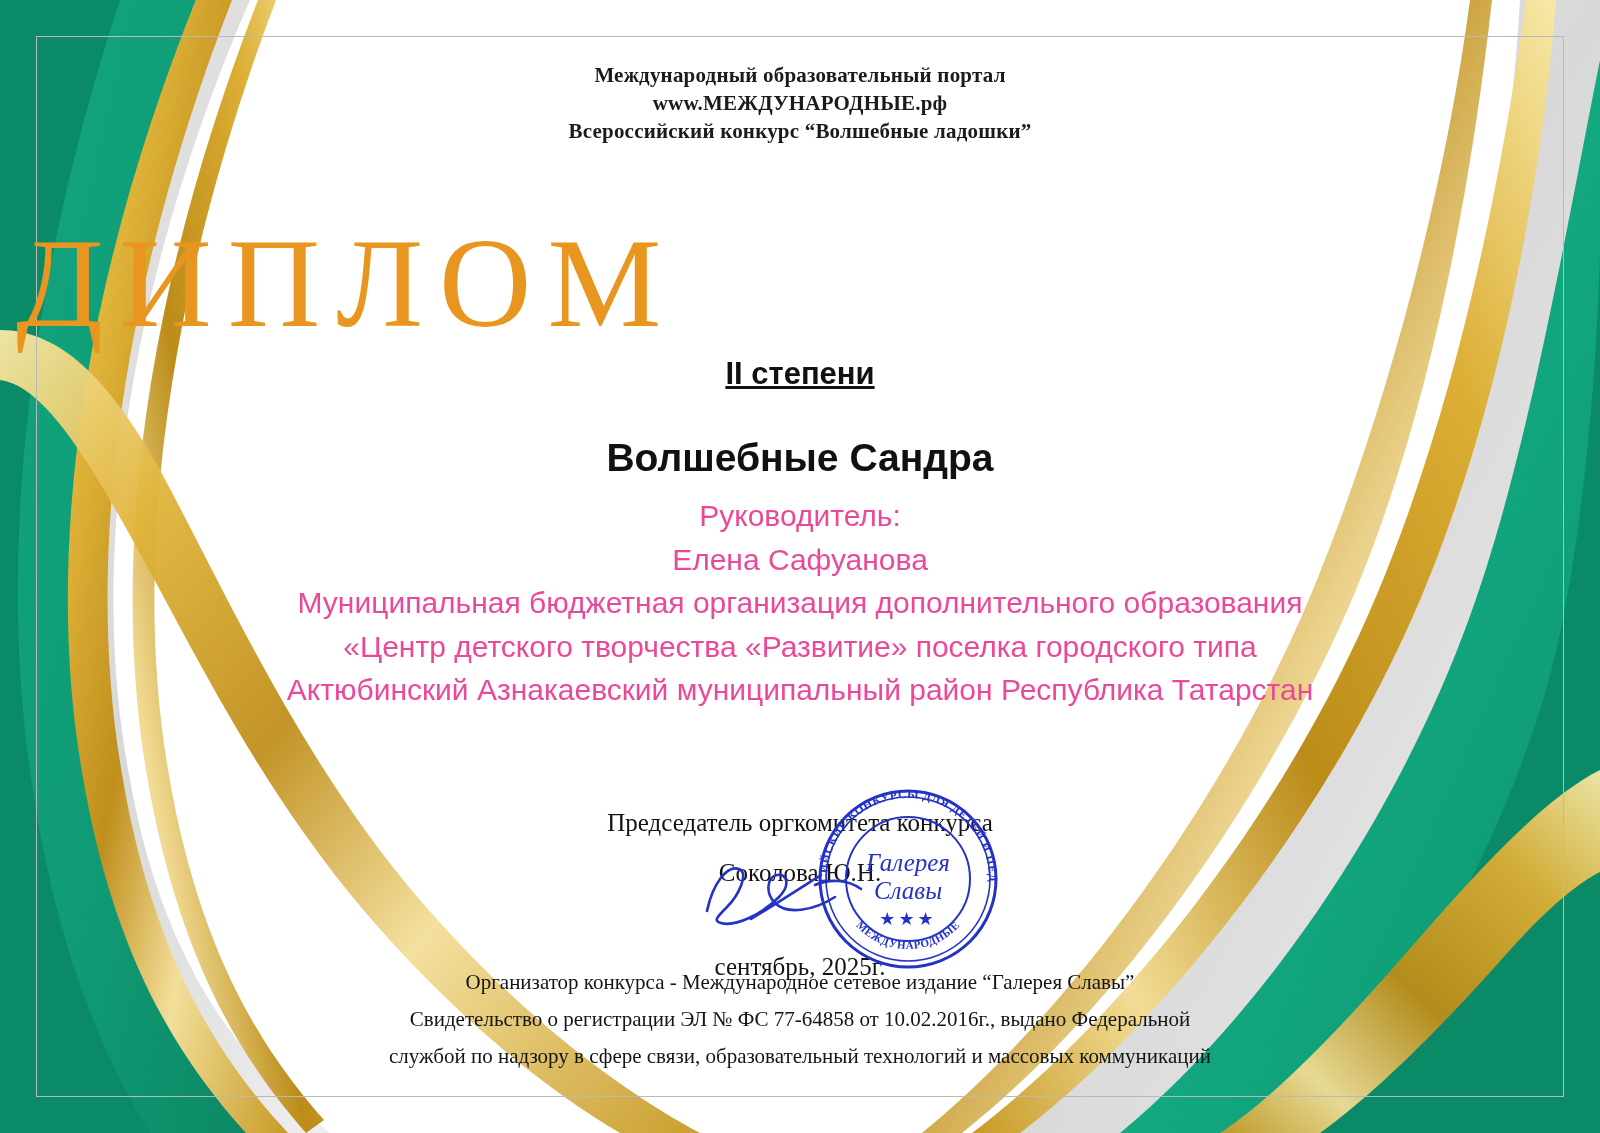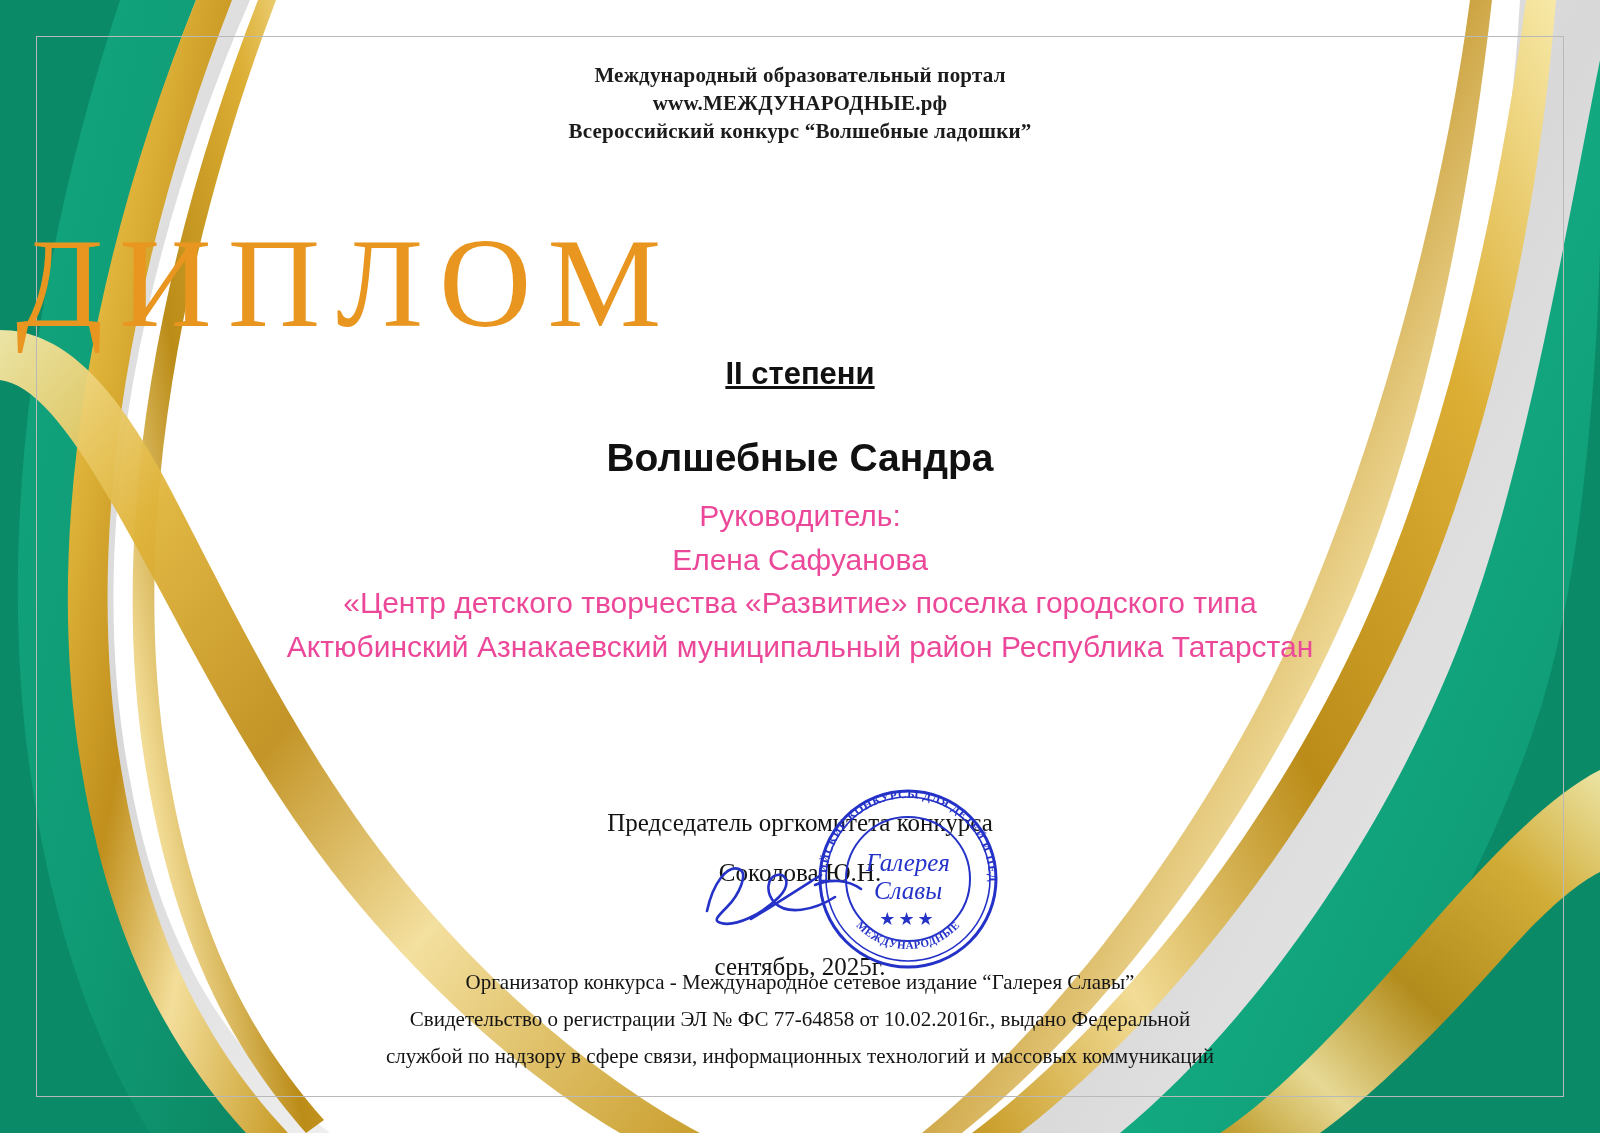--- a/index.html
+++ b/index.html
@@ -226,20 +226,21 @@
 
     <div class="title">ДИПЛОМ</div>
 
     <div class="degree">II степени</div>
 
     <div class="recipient">Волшебные Сандра</div>
 
     <div class="body-lines">
       <div>Руководитель:</div>
       <div>Елена Сафуанова</div>
+      <div>Муниципальная бюджетная организация дополнительного образования</div>
       <div>«Центр детского творчества «Развитие» поселка городского типа</div>
       <div>Актюбинский Азнакаевский муниципальный район Республика Татарстан</div>
     </div>
 
     <div class="sign-block">
       <div class="chair">Председатель оргкомитета конкурса</div>
       <div class="name">Соколова Ю.Н.</div>
       <div class="date">сентябрь, 2025г.</div>
     </div>
 
@@ -269,17 +270,17 @@
         <textPath href="#arcBottom" startOffset="50%" text-anchor="middle">МЕЖДУНАРОДНЫЕ</textPath>
       </text>
       <text x="100" y="92" text-anchor="middle" fill="#2432c8" font-family="&quot;Liberation Serif&quot;, serif" font-size="25" font-style="italic">Галерея</text>
       <text x="100" y="120" text-anchor="middle" fill="#2432c8" font-family="&quot;Liberation Serif&quot;, serif" font-size="25" font-style="italic">Славы</text>
       <text x="100" y="146" text-anchor="middle" fill="#2432c8" font-family="&quot;DejaVu Sans&quot;, sans-serif" font-size="18" letter-spacing="3">★★★</text>
     </svg>
 
     <div class="footer">
       <div>Организатор конкурса - Международное сетевое издание “Галерея Славы”</div>
       <div>Свидетельство о регистрации ЭЛ № ФС 77-64858 от 10.02.2016г., выдано Федеральной</div>
-      <div>службой по надзору в сфере связи, информационных технологий и массовых коммуникаций</div>
+      <div>службой по надзору в сфере связи, образовательный технологий и массовых коммуникаций</div>
     </div>
 
   </div>
 </div>
 
 </body></html>

